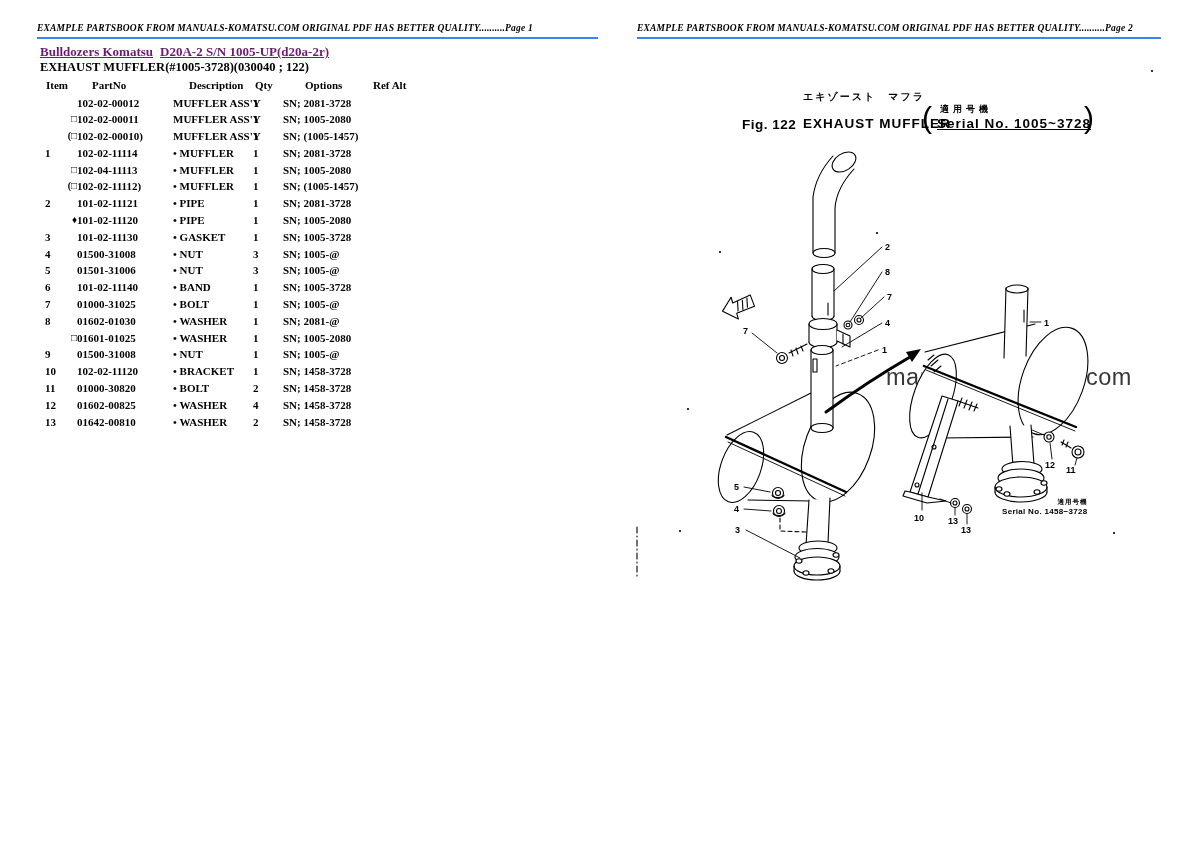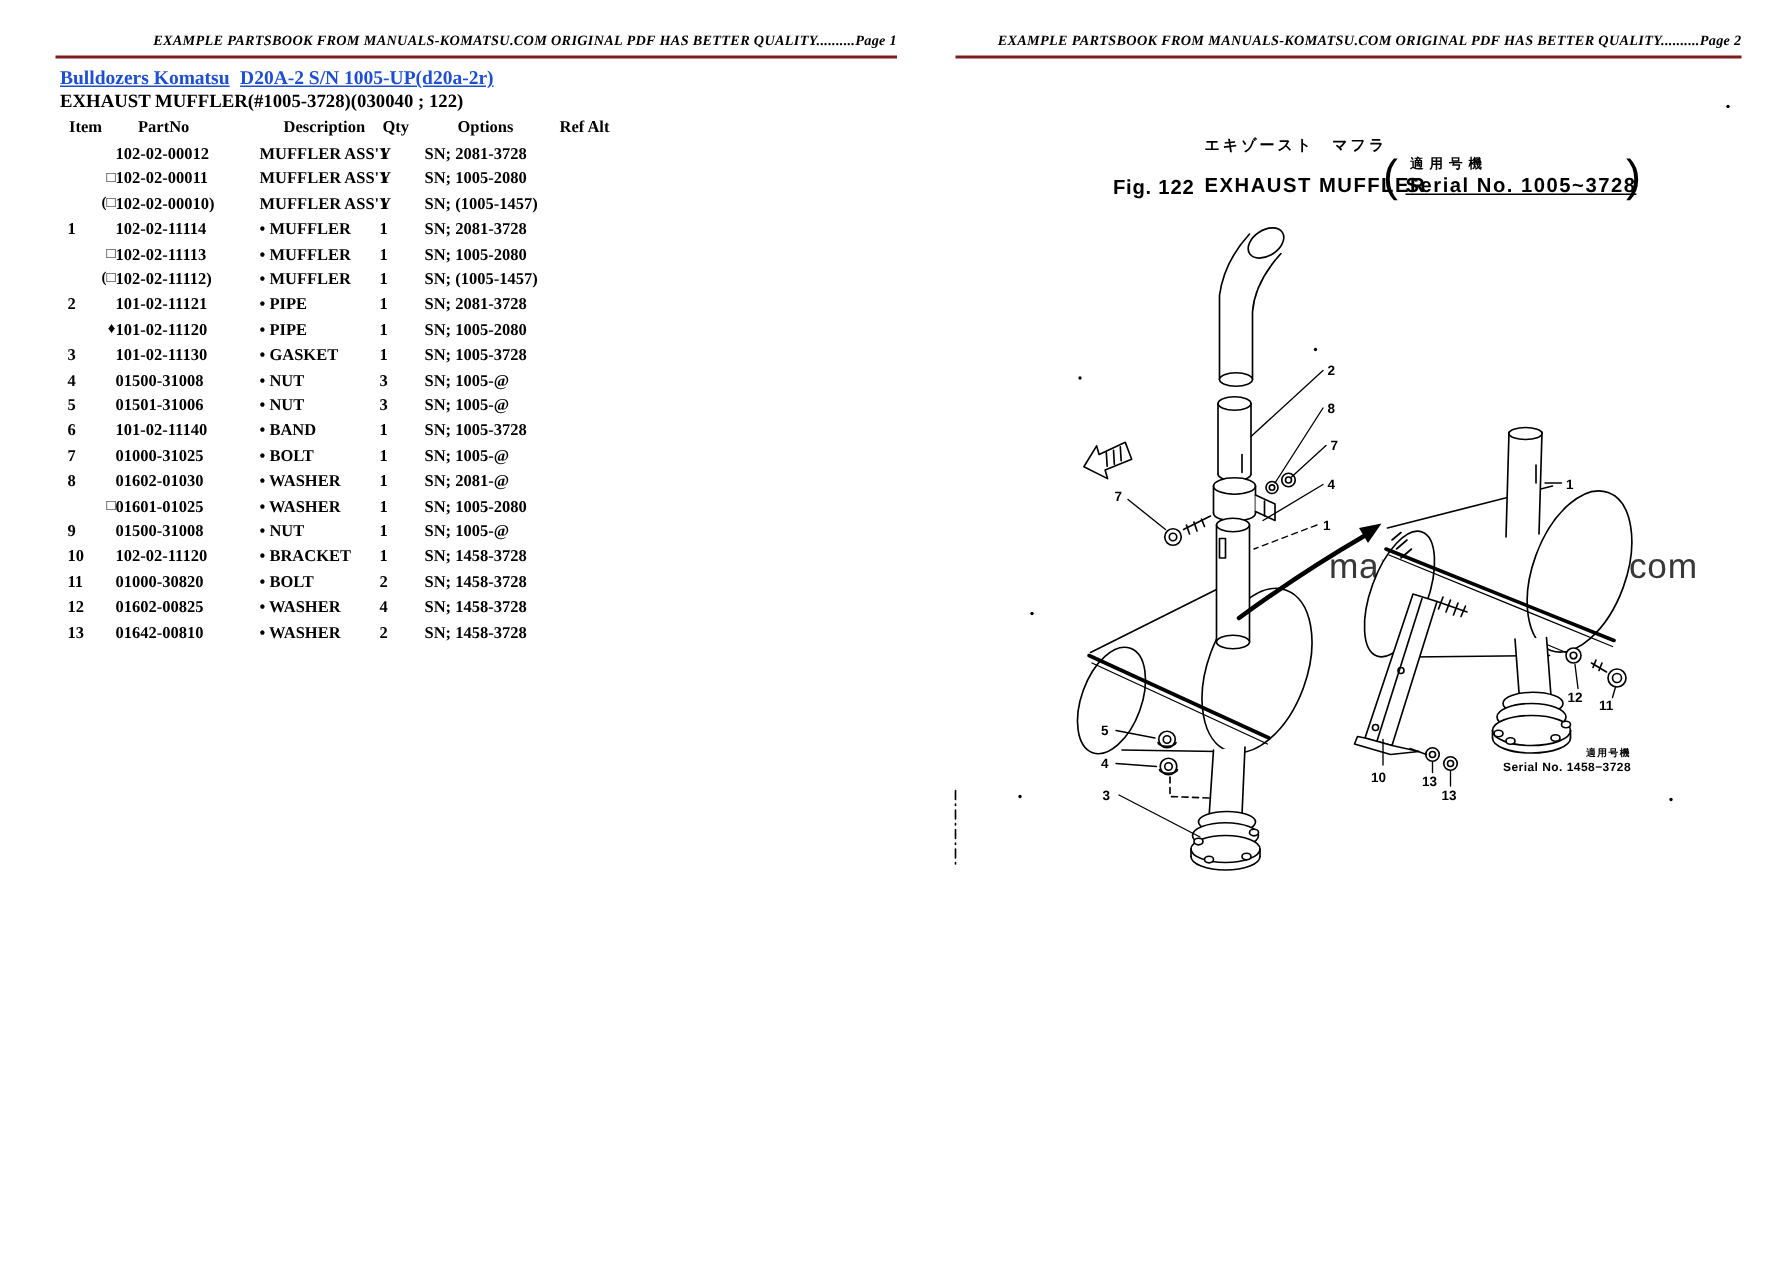--- a/index.html
+++ b/index.html
@@ -8,30 +8,30 @@
     background:#ffffff; color:#000;
     font-family:"Liberation Serif", serif;
     overflow:hidden;
   }
   .abs { position:absolute; }
 
   
   .hdr-line {
     position:absolute; top:23px;
     font:italic bold 9.5px "Liberation Serif", serif;
-    letter-spacing:.2px; text-align:right;
-    border-bottom:2px solid #7f1d1d; padding-bottom:4px;
+    letter-spacing:.2px; text-align:left;
+    border-bottom:2px solid #3b82f6; padding-bottom:4px;
     white-space:nowrap; overflow:hidden;
   }
   #hdrL { left:37px;  width:561px; }
   #hdrR { left:637px; width:524px; }
 
   
   .crumbs { position:absolute; left:40px; top:44px; font:bold 13px "Liberation Serif",serif; white-space:nowrap; }
-  .crumbs a { color:#1d4ed8; text-decoration:underline; margin-right:7px; cursor:pointer; }
+  .crumbs a { color:#701a75; text-decoration:underline; margin-right:7px; cursor:pointer; }
   .sec-title { position:absolute; left:40px; top:60px; font:bold 12.5px "Liberation Serif",serif; white-space:nowrap; }
 
   
   .ptable { position:absolute; left:40px; top:77px; width:400px; font:bold 11px "Liberation Serif",serif; }
   .trow { display:grid; grid-template-columns:26px 107px 80px 30px 90px 55px; height:16.8px; }
   .trow.head { height:17.5px; }
   .tcell { line-height:16.8px; white-space:nowrap; overflow:visible; }
   .c-item { padding-left:5px; }
   .h-item { padding-left:6px; }
   .h-part { padding-left:26px; }
@@ -122,21 +122,21 @@
         </div>
         <div class="tcell">• MUFFLER</div>
         <div class="tcell">1</div>
         <div class="tcell">SN; 2081-3728</div>
         <div class="tcell"></div>
       </div>
       <div class="trow">
         <div class="tcell c-item"></div>
         <div class="tcell part">
           <span class="pre">□</span>
-          <span>102-02-11113</span>
+          <span>102-04-11113</span>
         </div>
         <div class="tcell">• MUFFLER</div>
         <div class="tcell">1</div>
         <div class="tcell">SN; 1005-2080</div>
         <div class="tcell"></div>
       </div>
       <div class="trow">
         <div class="tcell c-item"></div>
         <div class="tcell part">
           <span class="pre">(□</span>

